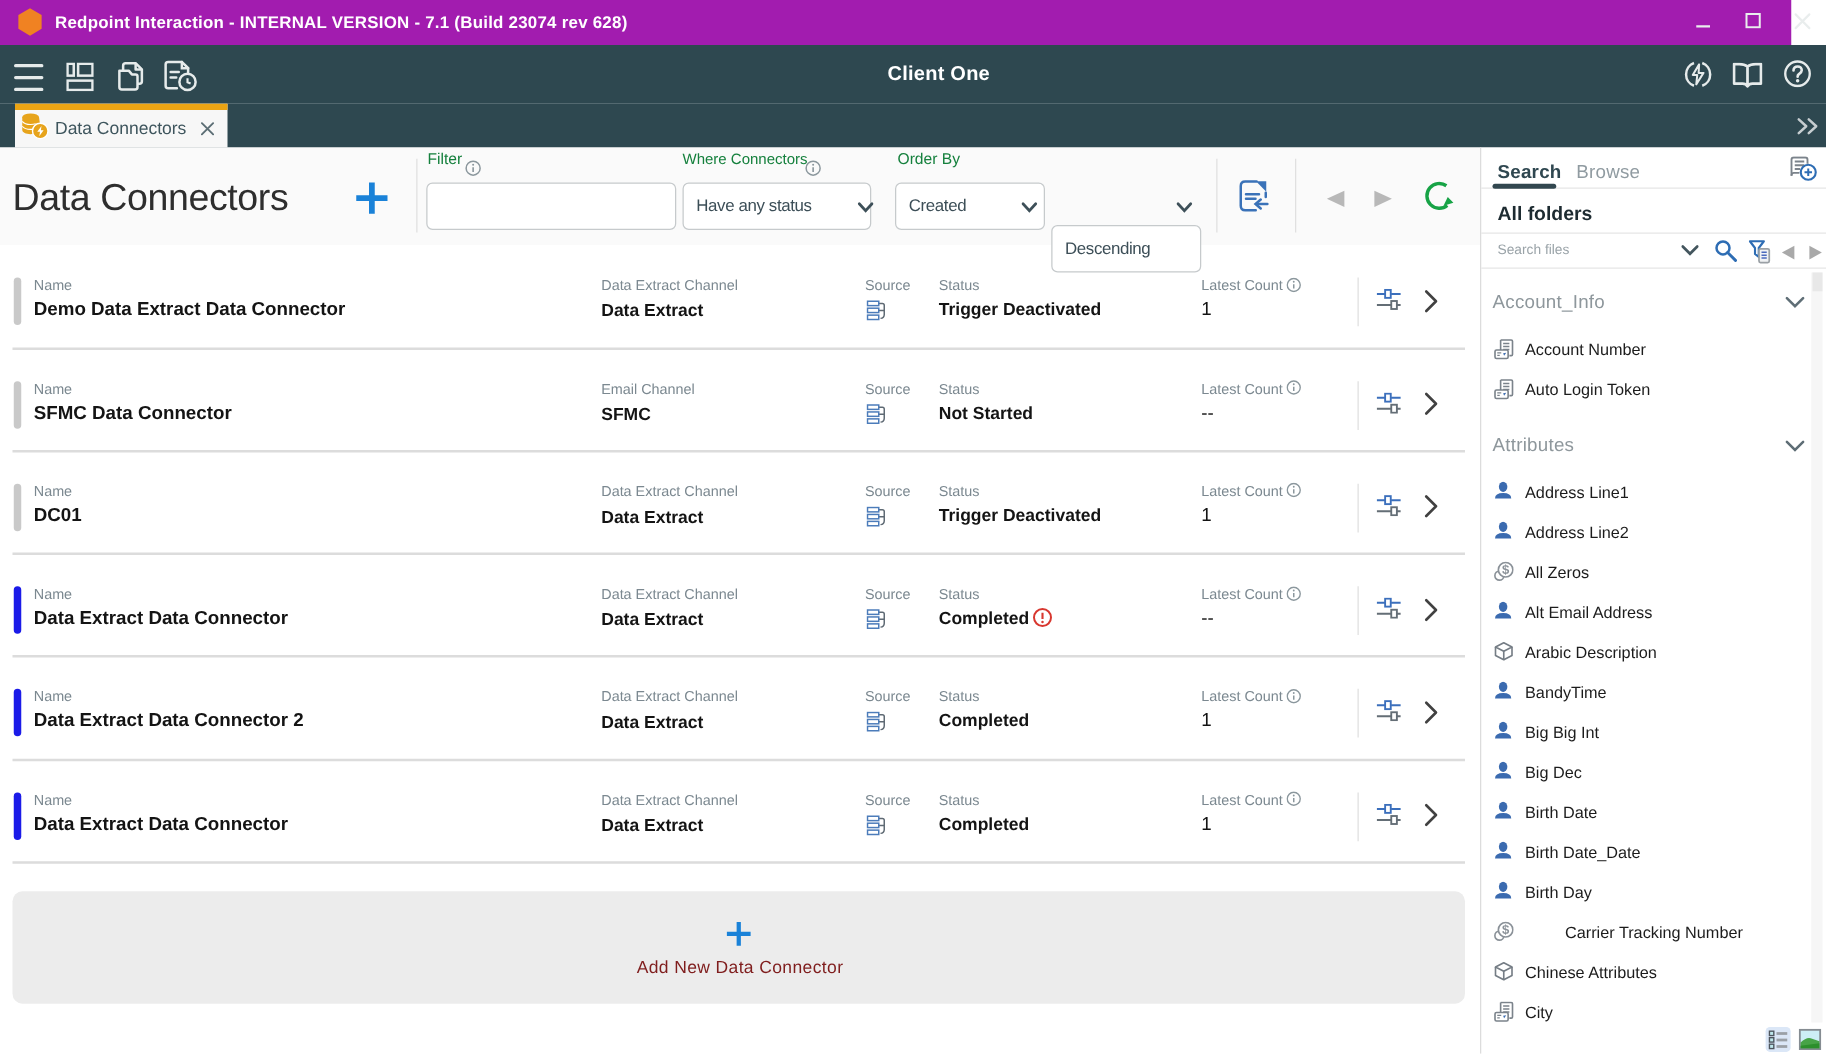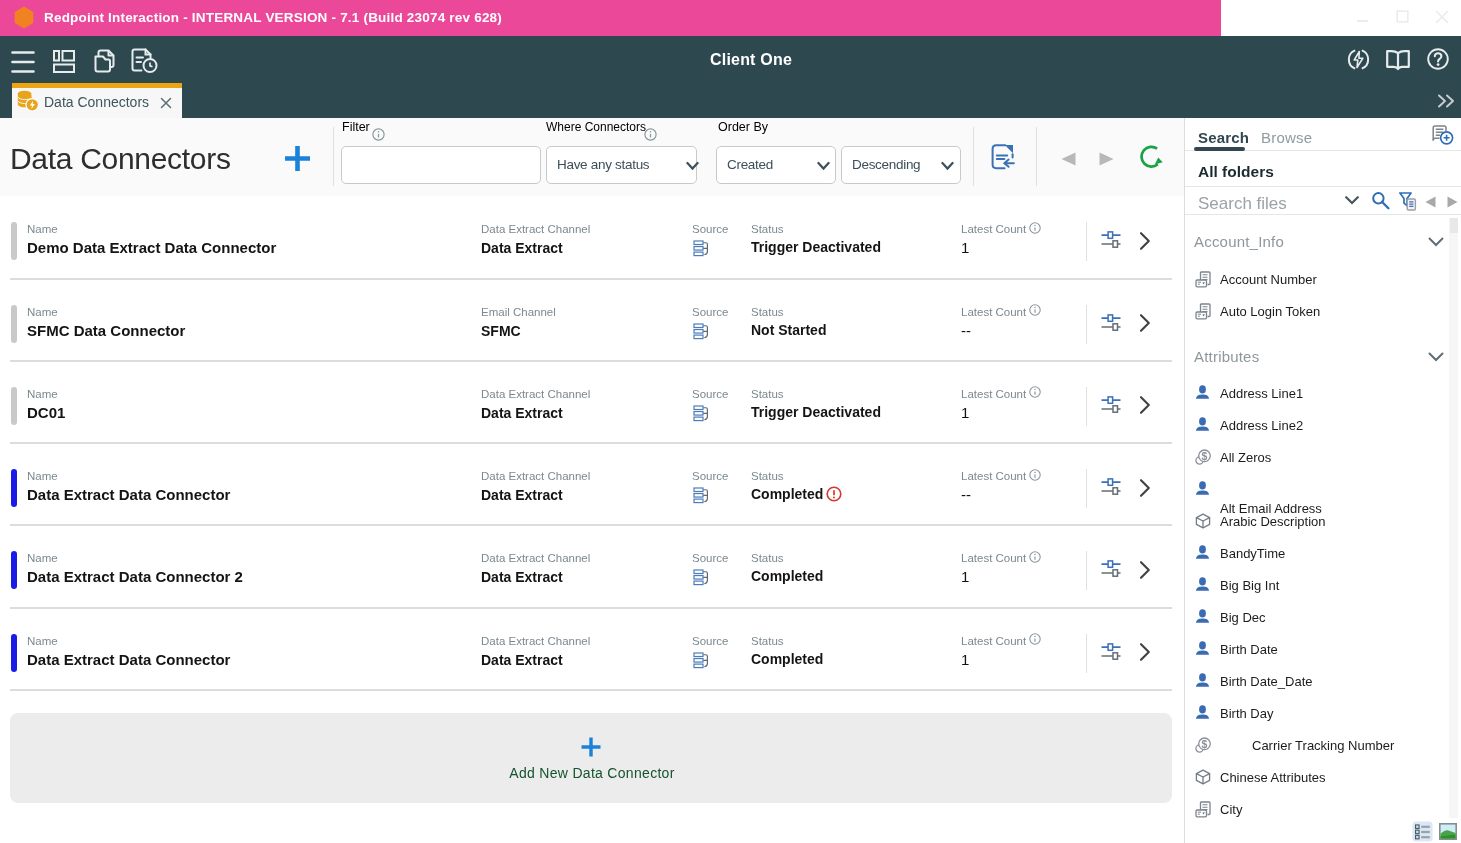--- a/index.html
+++ b/index.html
@@ -1,29 +1,29 @@
 <!DOCTYPE html>
 <html><head>
 <meta charset="utf-8">
 <style>
 * { margin:0; padding:0; box-sizing:border-box; }
 html,body { width:1461px; height:843px; overflow:hidden; }
 body { font-family:"Liberation Sans", sans-serif; background:#fff; position:relative; }
 .abs { position:absolute; }
-#titlebar { position:absolute; left:0; top:0; width:1221px; height:36px; background:#ec4899;text-decoration:underline; }
+#titlebar { position:absolute; left:0; top:0; width:1433px; height:36px; background:#a21caf;text-decoration:underline; }
 #titlebar .ttl { position:absolute; left:44px; top:10px; color:#fff; font-size:13.5px; font-weight:bold; letter-spacing:0.2px; }
 #toolbar { position:absolute; left:0; top:36px; width:1461px; height:47px; background:#2e4850; }
 #tabstrip { position:absolute; left:0; top:83px; width:1461px; height:35px; background:#2e4850; }
 #tab { position:absolute; left:12px; top:0; width:170px; height:35px; background:#f7f7f7; border-top:5px solid #eba413; }
 #tab .lbl { position:absolute; left:32px; top:6px; font-size:14px; color:#3e555d; }
 #clientone { position:absolute; left:0; top:51px; width:1502px; text-align:center; color:#fff; font-size:16px; font-weight:bold; letter-spacing:0.2px; }
 #filterbar { position:absolute; left:0; top:118px; width:1184px; height:78px; background:#fafafa; }
 #heading { position:absolute; left:10px; top:142px; font-size:30px; color:#2e2e2e; letter-spacing:-0.3px; }
 .vdiv { position:absolute; width:1px; height:59px; top:127px; background:#e0e0e0; }
-.flabel { position:absolute; top:120px; font-size:12.5px; color:#000000; }
+.flabel { position:absolute; top:120px; font-size:12.5px; color:#15803d; }
 .fbox { position:absolute; top:146px; height:38px; background:#fff; border:1px solid #c6cacc; border-radius:5px; font-size:13.5px; letter-spacing:-0.3px; color:#3c4e57; line-height:36px; padding-left:10px; }
 .row-sep { position:absolute; left:10px; width:1162px; height:2px; background:#dcdcdc; }
 .bar { position:absolute; left:11px; width:6px; height:38px; border-radius:3px; }
 .lab { position:absolute; font-size:11.5px; color:#7b8890; }
 .val { position:absolute; font-weight:bold; color:#141414; }
 #addbox { position:absolute; left:10px; top:713px; width:1162px; height:90px; background:#ececec; border-radius:8px; }
 #sidebar { position:absolute; left:1184px; top:118px; width:277px; height:725px; background:#fff; }
 #sbline { position:absolute; left:1184px; top:118px; width:1px; height:725px; background:#dcdcdc; }
 .sep { position:absolute; left:1185px; width:276px; height:1px; background:#e6e6e6; }
 .shead { position:absolute; left:1194px; font-size:15px; color:#8e979c; letter-spacing:0.2px; }
@@ -117,21 +117,21 @@
   </svg>
 <div id="filterbar"></div>
 <div id="heading">Data Connectors</div>
 <div class="vdiv" style="left:333px;"></div>
 <div class="flabel" style="left:342px;">Filter</div>
 <div class="fbox" style="left:341px; width:200px;"></div>
 <div class="flabel" style="left:546px; font-size:12px;">Where Connectors</div>
 <div class="fbox" style="left:546px; width:151px;">Have any status</div>
 <div class="flabel" style="left:718px;">Order By</div>
 <div class="fbox" style="left:716px; width:120px;">Created</div>
-<div class="fbox" style="left:841px; width:120px;">Descending</div>
+<div class="fbox" style="left:841px; width:120px;margin-top:34px;">Descending</div>
 <div class="vdiv" style="left:973px;"></div>
 <div class="vdiv" style="left:1036px;"></div>
 
 <svg class="abs" style="left:284px; top:145px;" width="27" height="27">
     <path d="M13.5 1 V26 M1 13.5 H26" stroke="#1a82d8" stroke-width="4.6"></path>
   </svg>
 <svg class="abs" style="left:371.5px; top:127.5px;" width="13" height="13">
     <circle cx="6.5" cy="6.5" r="5.6" fill="none" stroke="#8b979d" stroke-width="1.2"></circle>
     <path d="M6.5 5.8 V9.5" stroke="#8b979d" stroke-width="1.3"></path>
     <circle cx="6.5" cy="3.8" r="0.8" fill="#8b979d"></circle>
@@ -393,31 +393,31 @@
     </svg>
     <svg class="abs" style="left:1138.5px; top:642.2px;" width="12" height="20">
       <path d="M2 2.2 L9.8 10 L2 17.8" fill="none" stroke="#414141" stroke-width="2.1" stroke-linecap="round" stroke-linejoin="round"></path>
     </svg>
     <div class="row-sep" style="top:689px;"></div>
   </div>
 <div id="addbox"></div>
 <svg class="abs" style="left:580px; top:736px;" width="22" height="22">
     <path d="M11 1.5 V20.5 M1.5 11 H20.5" stroke="#1a82d8" stroke-width="3.4"></path>
   </svg>
-<div style="position:absolute; left:0; top:765px; width:1184px; text-align:center; font-size:14px; color:#14532d; letter-spacing:0.3px;">Add New Data Connector</div>
+<div style="position:absolute; left:0; top:765px; width:1184px; text-align:center; font-size:14px; color:#7f1d1d; letter-spacing:0.3px;">Add New Data Connector</div>
 
 <div id="sidebar"></div>
 <div id="sbline"></div>
 <span style="position:absolute; left:1198px; top:129px; font-size:15px; color:#2f4750; font-weight:bold; letter-spacing:0.2px;">Search</span>
 <span style="position:absolute; left:1261px; top:129px; font-size:15px; color:#909ba1; letter-spacing:0.2px;">Browse</span>
 <div class="sep" style="top:150px;"></div>
 <div style="position:absolute; left:1194px; top:147px; width:51px; height:4px; background:#32474f; border-radius:2px;"></div>
 <div style="position:absolute; left:1198px; top:163px; font-size:15.5px; font-weight:bold; color:#1d2b31;">All folders</div>
 <div class="sep" style="top:186px;"></div>
-<div style="position:absolute; left:1198px; top:194px; font-size:17px; color:#9aa3a8;">Search files</div>
+<div style="position:absolute; left:1198px; top:194px; font-size:11px; color:#9aa3a8;">Search files</div>
 <div class="sep" style="top:214px;"></div>
 
 <svg class="abs" style="left:1432px; top:125px;" width="22" height="20">
     <g fill="none" stroke="#7b838b" stroke-width="1.5">
       <path d="M1.2 15.5 V2.8 Q1.2 1 3 1 H12.2 Q14 1 14 2.8 V6"></path>
       <path d="M3.8 4.2 H11.4 M3.8 7.2 H11.4 M3.8 10.2 H8"></path>
       <path d="M1.2 15.5 Q1.2 13.2 3 13.2 H7.5" stroke-width="1.4"></path>
     </g>
     <circle cx="14.6" cy="12.8" r="6" fill="#fff" stroke="#2e6db4" stroke-width="1.7"></circle>
     <path d="M14.6 9.8 V15.8 M11.6 12.8 H17.6" stroke="#2e6db4" stroke-width="1.6"></path>
@@ -505,21 +505,21 @@
     <svg class="abs" style="left:1195px; top:449px;" width="16" height="16">
       <circle cx="4.5" cy="11.5" r="3.6" fill="#fff" stroke="#8a9198" stroke-width="1.3"></circle>
       <circle cx="9.5" cy="6.8" r="5.8" fill="#fff" stroke="#8a9198" stroke-width="1.3"></circle>
       <text x="9.5" y="10.6" text-anchor="middle" font-size="10.5" font-weight="bold" fill="#8a9198" font-family="Liberation Sans">$</text>
     </svg>
     <div class="sitem" style="top:450px;">All Zeros</div>
     <svg class="abs" style="left:1195px; top:481px;" width="15" height="15">
       <ellipse cx="7.5" cy="4.4" rx="3.4" ry="4.1" fill="#3b6bb0"></ellipse>
       <path d="M1 13.8 Q1 9.4 7.5 9.4 Q14 9.4 14 13.8 Z" fill="#3b6bb0"></path>
     </svg>
-    <div class="sitem" style="top:501px;">Alt Email Address</div>
+    <div class="sitem" style="top:482px;">Alt Email Address</div>
     <svg class="abs" style="left:1195px; top:513px;" width="16" height="16">
       <g fill="none" stroke="#757d85" stroke-width="1.3" stroke-linejoin="round">
         <path d="M8 1.2 L14.6 4.6 L8 8 L1.4 4.6 Z"></path>
         <path d="M1.4 4.6 V11.4 L8 14.8 V8"></path>
         <path d="M14.6 4.6 V11.4 L8 14.8"></path>
       </g>
     </svg>
     <div class="sitem" style="top:514px;">Arabic Description</div>
     <svg class="abs" style="left:1195px; top:545px;" width="15" height="15">
       <ellipse cx="7.5" cy="4.4" rx="3.4" ry="4.1" fill="#3b6bb0"></ellipse>

